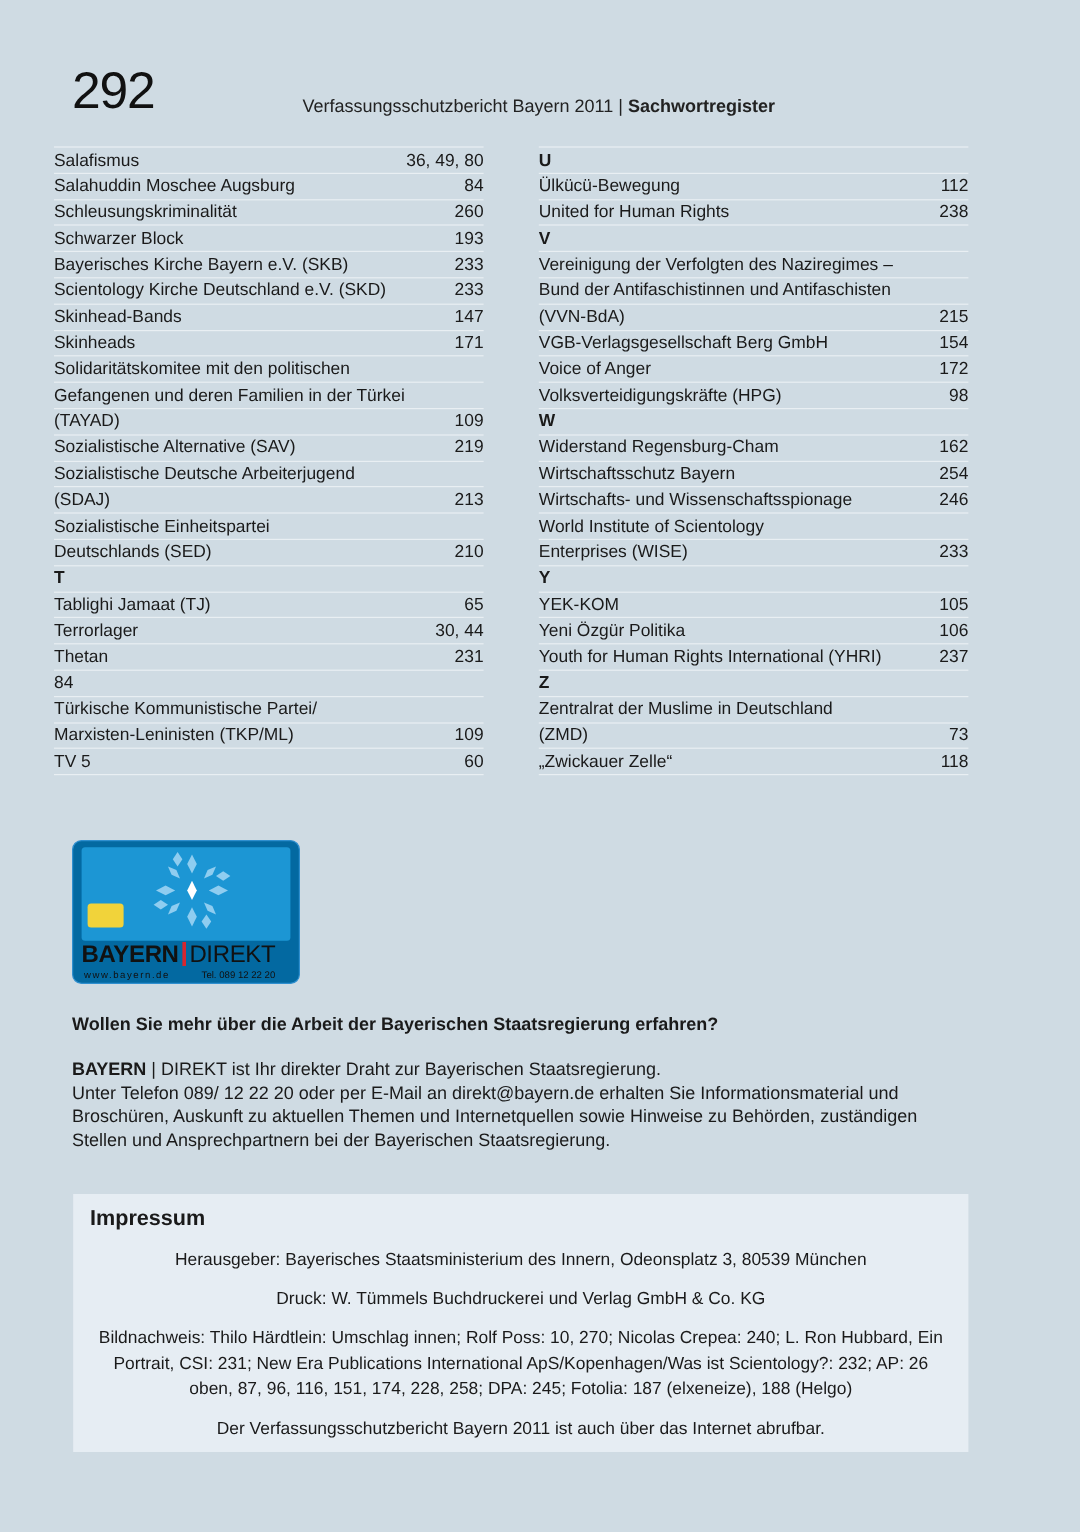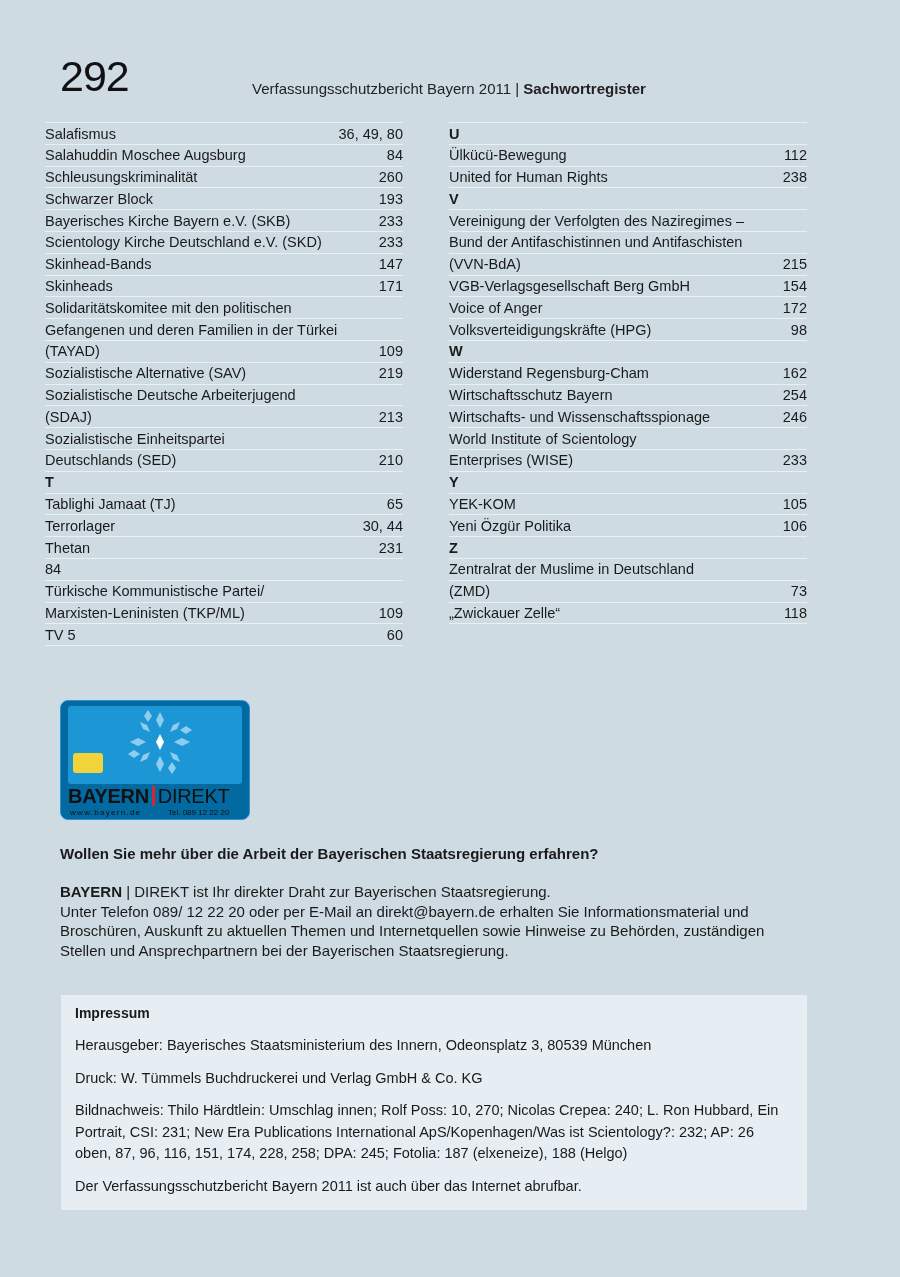--- a/index.html
+++ b/index.html
@@ -68,22 +68,22 @@
     position: absolute; left: 60px; top: 882px; width: 750px;
     font-size: 15px; line-height: 19.6px;
   }
   .intro-text b { font-weight: bold; }
   .impressum {
     position: absolute; left: 61px; top: 995px; width: 746px; height: 215px;
     background: #e6edf3;
     box-sizing: border-box; padding: 10px 14px;
     font-size: 14.5px;
   }
-  .impressum .ititle { font-weight: bold; font-size: 14px; margin-bottom: 14px; }
-  .impressum p { margin: 0 0 11px 0; line-height: 21.5px; }
+  .impressum .ititle { font-weight: bold; font-size: 18px; margin-bottom: 14px; }
+  .impressum p { margin: 0 0 11px 0; line-height: 21.5px; text-align: center; }
 </style>
 </head>
 <body>
 
 <div class="page-number">292</div>
 <div class="running-head">
   <span>Verfassungsschutzbericht Bayern 2011</span>
   <span>|</span>
   <b>Sachwortregister</b>
 </div>
@@ -255,20 +255,24 @@
       <span class="term">Y</span>
       <span class="page"></span>
     </div>
     <div class="row">
       <span class="term">YEK-KOM</span>
       <span class="page">105</span>
     </div>
     <div class="row">
       <span class="term">Yeni Özgür Politika</span>
       <span class="page">106</span>
+    </div>
+    <div class="row">
+      <span class="term">Youth for Human Rights International (YHRI)</span>
+      <span class="page">237</span>
     </div>
     <div class="row letter">
       <span class="term">Z</span>
       <span class="page"></span>
     </div>
     <div class="row">
       <span class="term">Zentralrat der Muslime in Deutschland</span>
       <span class="page"></span>
     </div>
     <div class="row">

